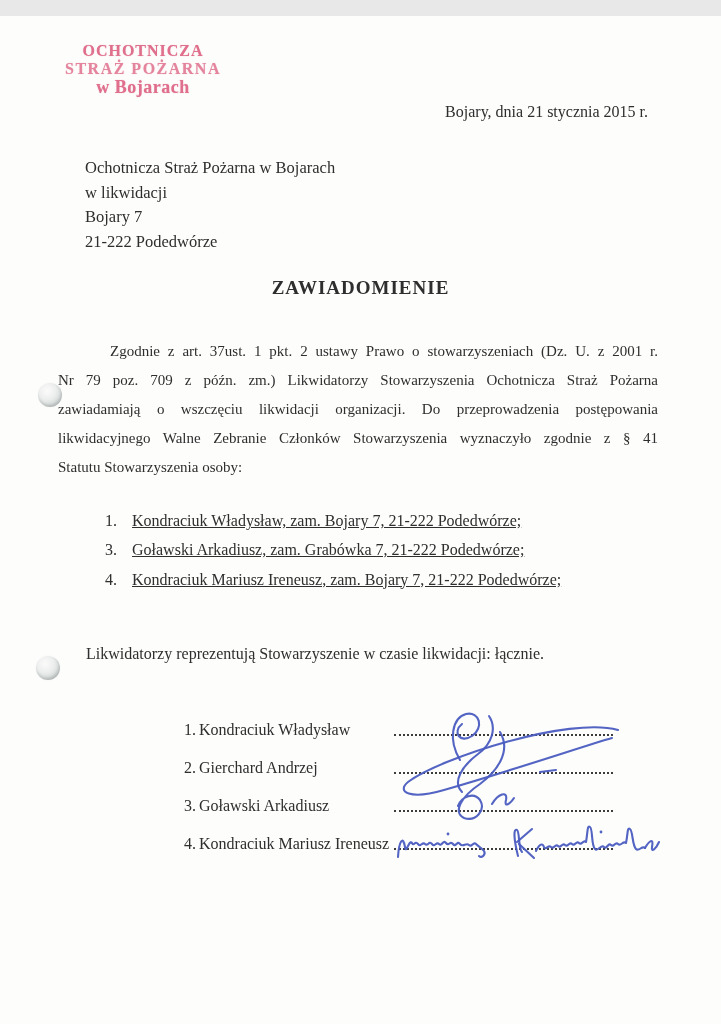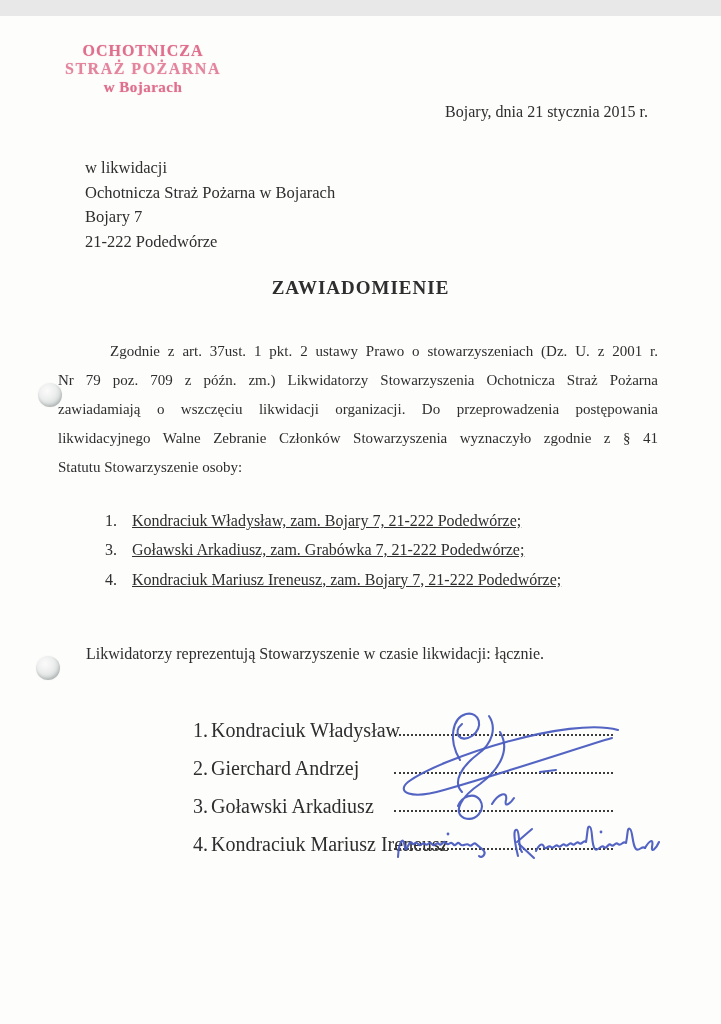--- a/index.html
+++ b/index.html
@@ -22,21 +22,21 @@
   
   .stamp{
     position:absolute;left:64px;top:26px;width:158px;
     text-align:center;color:var(--stamp);
     font-weight:bold;line-height:18px;
     text-shadow:0 0 1px rgba(221,100,131,.55);
     opacity:.92;letter-spacing:1px;
   }
   .stamp .s1{font-size:16px;}
   .stamp .s2{font-size:16px;letter-spacing:1.5px;opacity:.85;}
-  .stamp .s3{font-size:15px;letter-spacing:.5px;}
+  .stamp .s3{font-size:18px;letter-spacing:.5px;}
   
   .date{position:absolute;top:87px;right:73px;font-size:16px;}
   
   .sender{position:absolute;left:85px;top:140px;font-size:16.5px;line-height:24.5px;}
   
   .title{
     position:absolute;left:0;top:261px;width:721px;text-align:center;
     font-size:19px;font-weight:bold;letter-spacing:1px;
   }
   
@@ -44,21 +44,21 @@
   .bodyline{height:29px;line-height:29px;text-align:justify;text-align-last:justify;white-space:nowrap;overflow:visible;}
   .bodyline.first{padding-left:52px;width:548px;}
   .bodyline.last{text-align-last:left;}
   
   .liqlist{position:absolute;left:105px;top:490px;font-size:16px;}
   .liqitem{height:29.3px;line-height:29.3px;text-decoration:underline;}
   .liqitem .num{display:inline-block;width:27px;}
   
   .closing{position:absolute;left:86px;top:629px;font-size:16px;}
   
-  .sigrow{position:absolute;left:193px;font-size:20px;line-height:20px;font-family:Liberation Serif, serif;}
+  .sigrow{position:absolute;left:184px;font-size:16px;line-height:20px;font-family:Liberation Serif, serif;}
   .sigrow .num{margin-right:3px;}
   .dotline{position:absolute;left:394px;width:219px;height:0;border-bottom:2px dotted #3c3c3c;}
   
   .inksvg{position:absolute;left:380px;top:685px;width:290px;height:170px;}
   .ink{fill:none;stroke:var(--ink);stroke-width:2.1;stroke-linecap:round;stroke-linejoin:round;opacity:.95;}
   .inkdot{fill:var(--ink);stroke:none;opacity:.95;}
   
   .punch{
     position:absolute;width:24px;height:24px;border-radius:50%;
     background:radial-gradient(circle at 38% 32%, #fbfbfa 0%, #eceeed 40%, #ccd3d2 78%, #e3e6e5 100%);
@@ -80,34 +80,34 @@
 
   <div class="stamp">
     <div class="s1">OCHOTNICZA</div>
     <div class="s2">STRAŻ POŻARNA</div>
     <div class="s3">w Bojarach</div>
   </div>
 
   <div class="date">Bojary, dnia 21 stycznia 2015 r.</div>
 
   <div class="sender">
+    <div>Ochotnicza Straż Pożarna w Bojarach</div>
     <div>w likwidacji</div>
-    <div>Ochotnicza Straż Pożarna w Bojarach</div>
     <div>Bojary 7</div>
     <div>21-222 Podedwórze</div>
   </div>
 
   <div class="title">ZAWIADOMIENIE</div>
 
   <div class="bodytext">
     <div class="bodyline first">Zgodnie z art. 37ust. 1 pkt. 2 ustawy Prawo o stowarzyszeniach (Dz. U. z 2001 r.</div>
     <div class="bodyline">Nr 79 poz. 709 z późn. zm.) Likwidatorzy Stowarzyszenia Ochotnicza Straż Pożarna</div>
     <div class="bodyline">zawiadamiają o wszczęciu likwidacji organizacji. Do przeprowadzenia postępowania</div>
     <div class="bodyline">likwidacyjnego Walne Zebranie Członków Stowarzyszenia wyznaczyło zgodnie z § 41</div>
-    <div class="bodyline last">Statutu Stowarzyszenie osoby:</div>
+    <div class="bodyline last">Statutu Stowarzyszenia osoby:</div>
   </div>
 
   <div class="liqlist">
     <div class="liqitem">
       <span class="num">1.</span><span>Kondraciuk Władysław, zam. Bojary 7, 21-222 Podedwórze;</span>
     </div>
     <div class="liqitem">
       <span class="num">3.</span><span>Goławski Arkadiusz, zam. Grabówka 7, 21-222 Podedwórze;</span>
     </div>
     <div class="liqitem">

